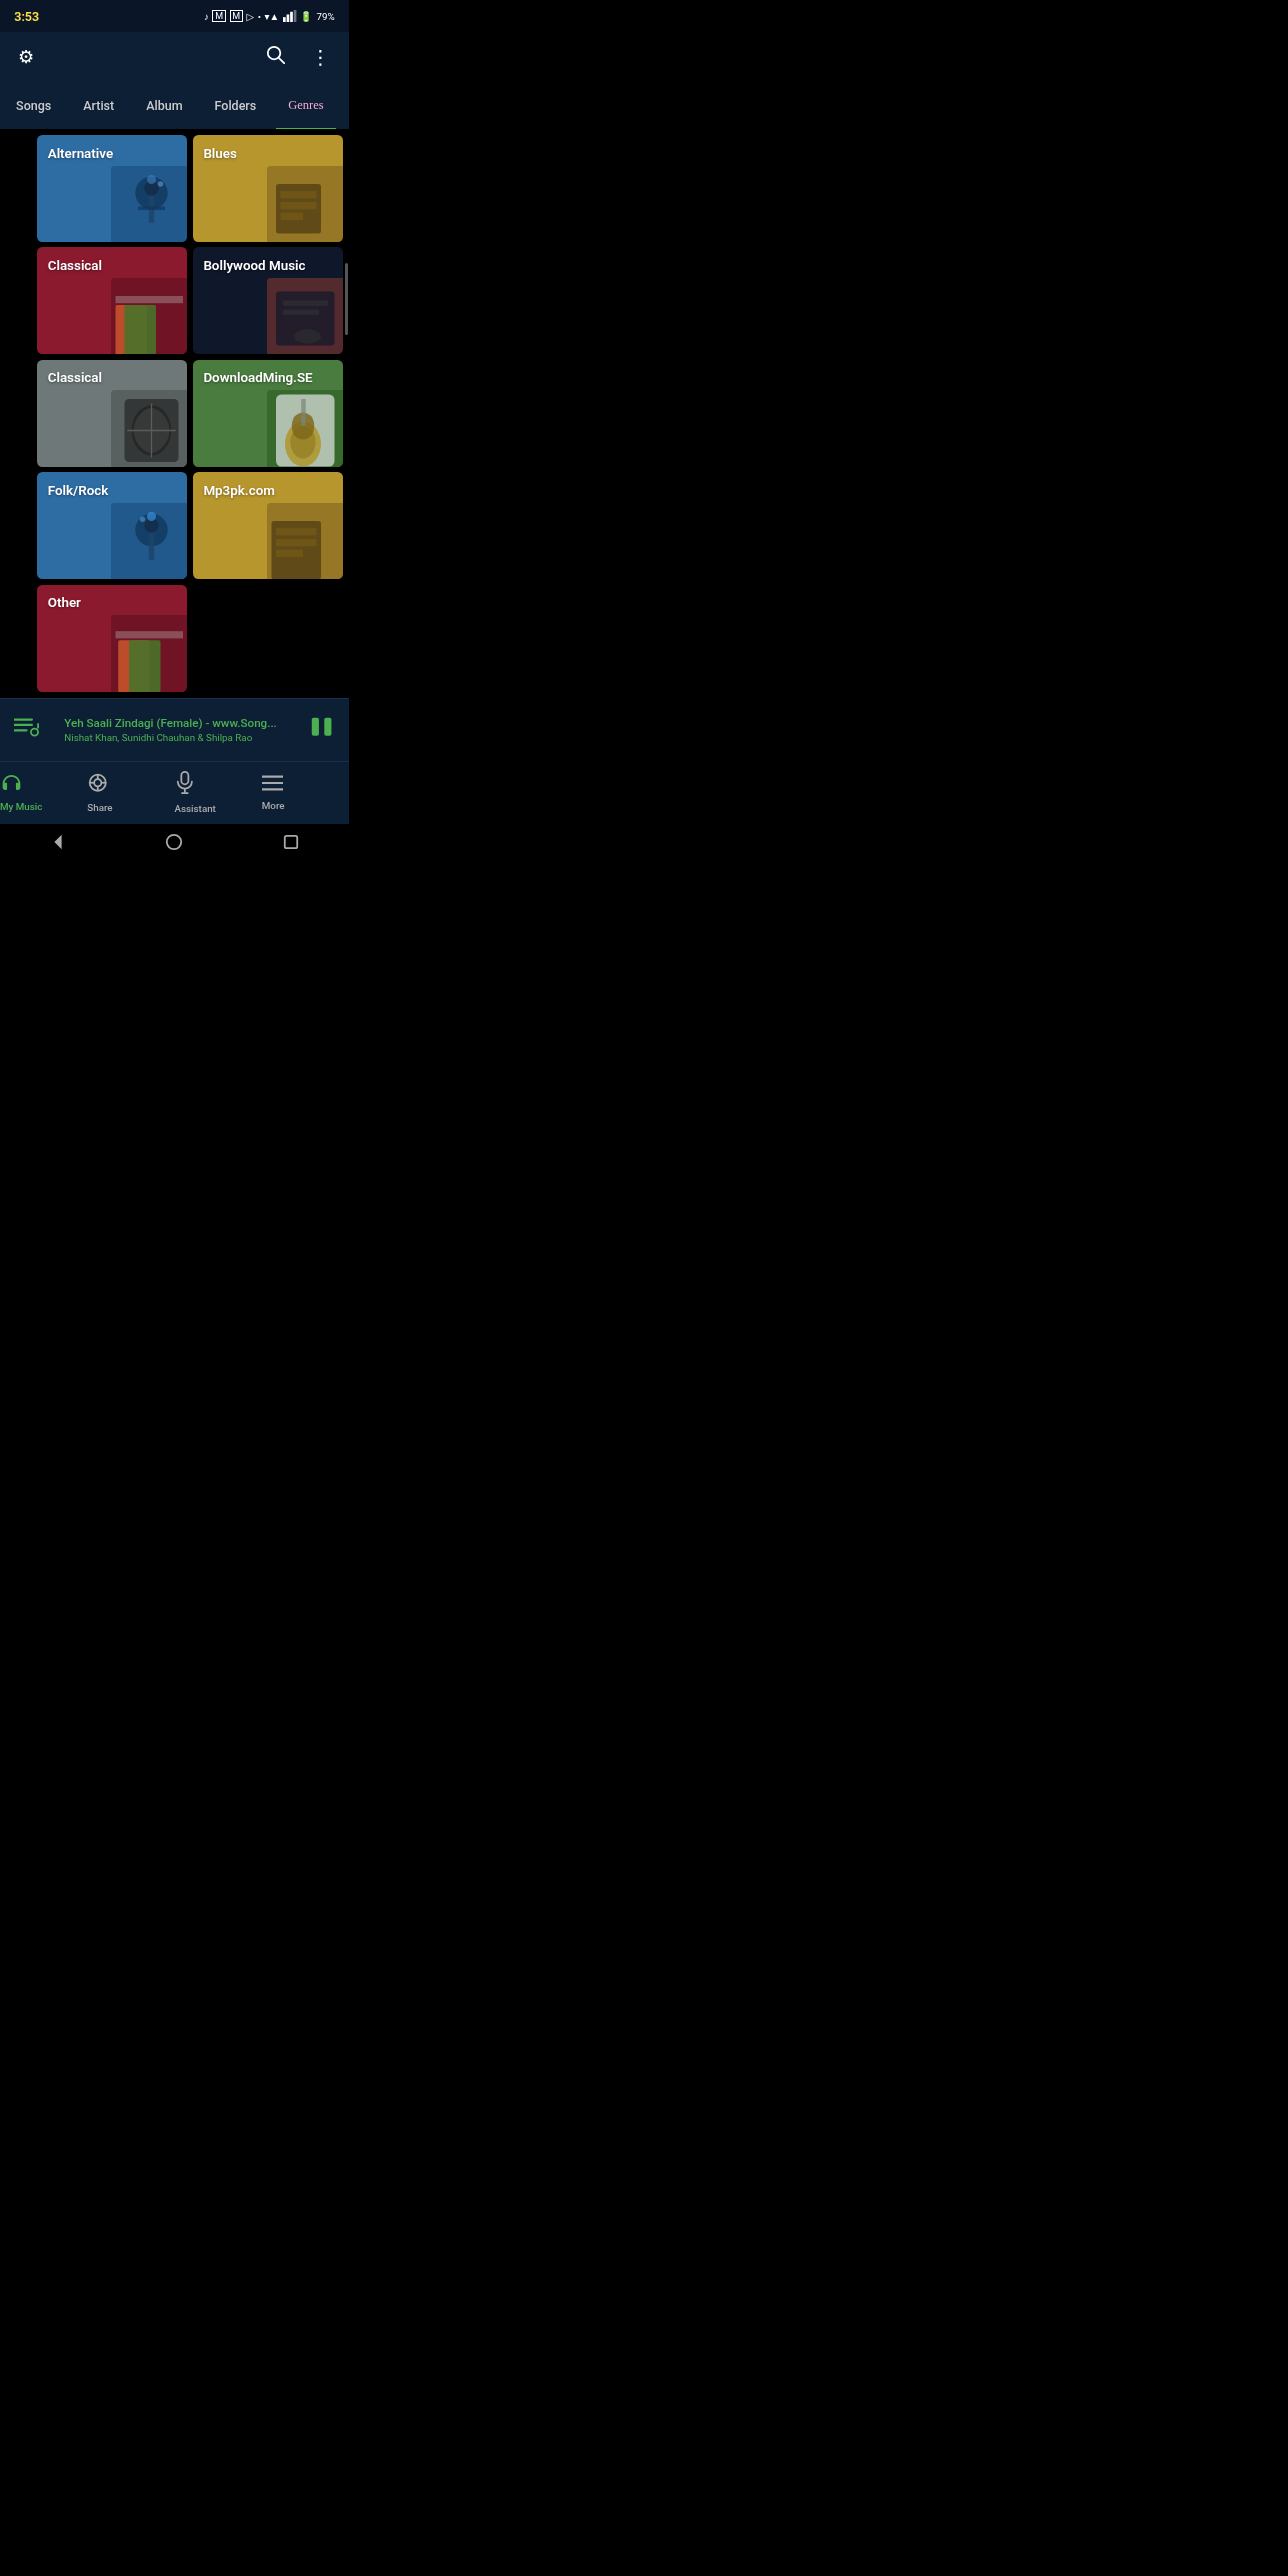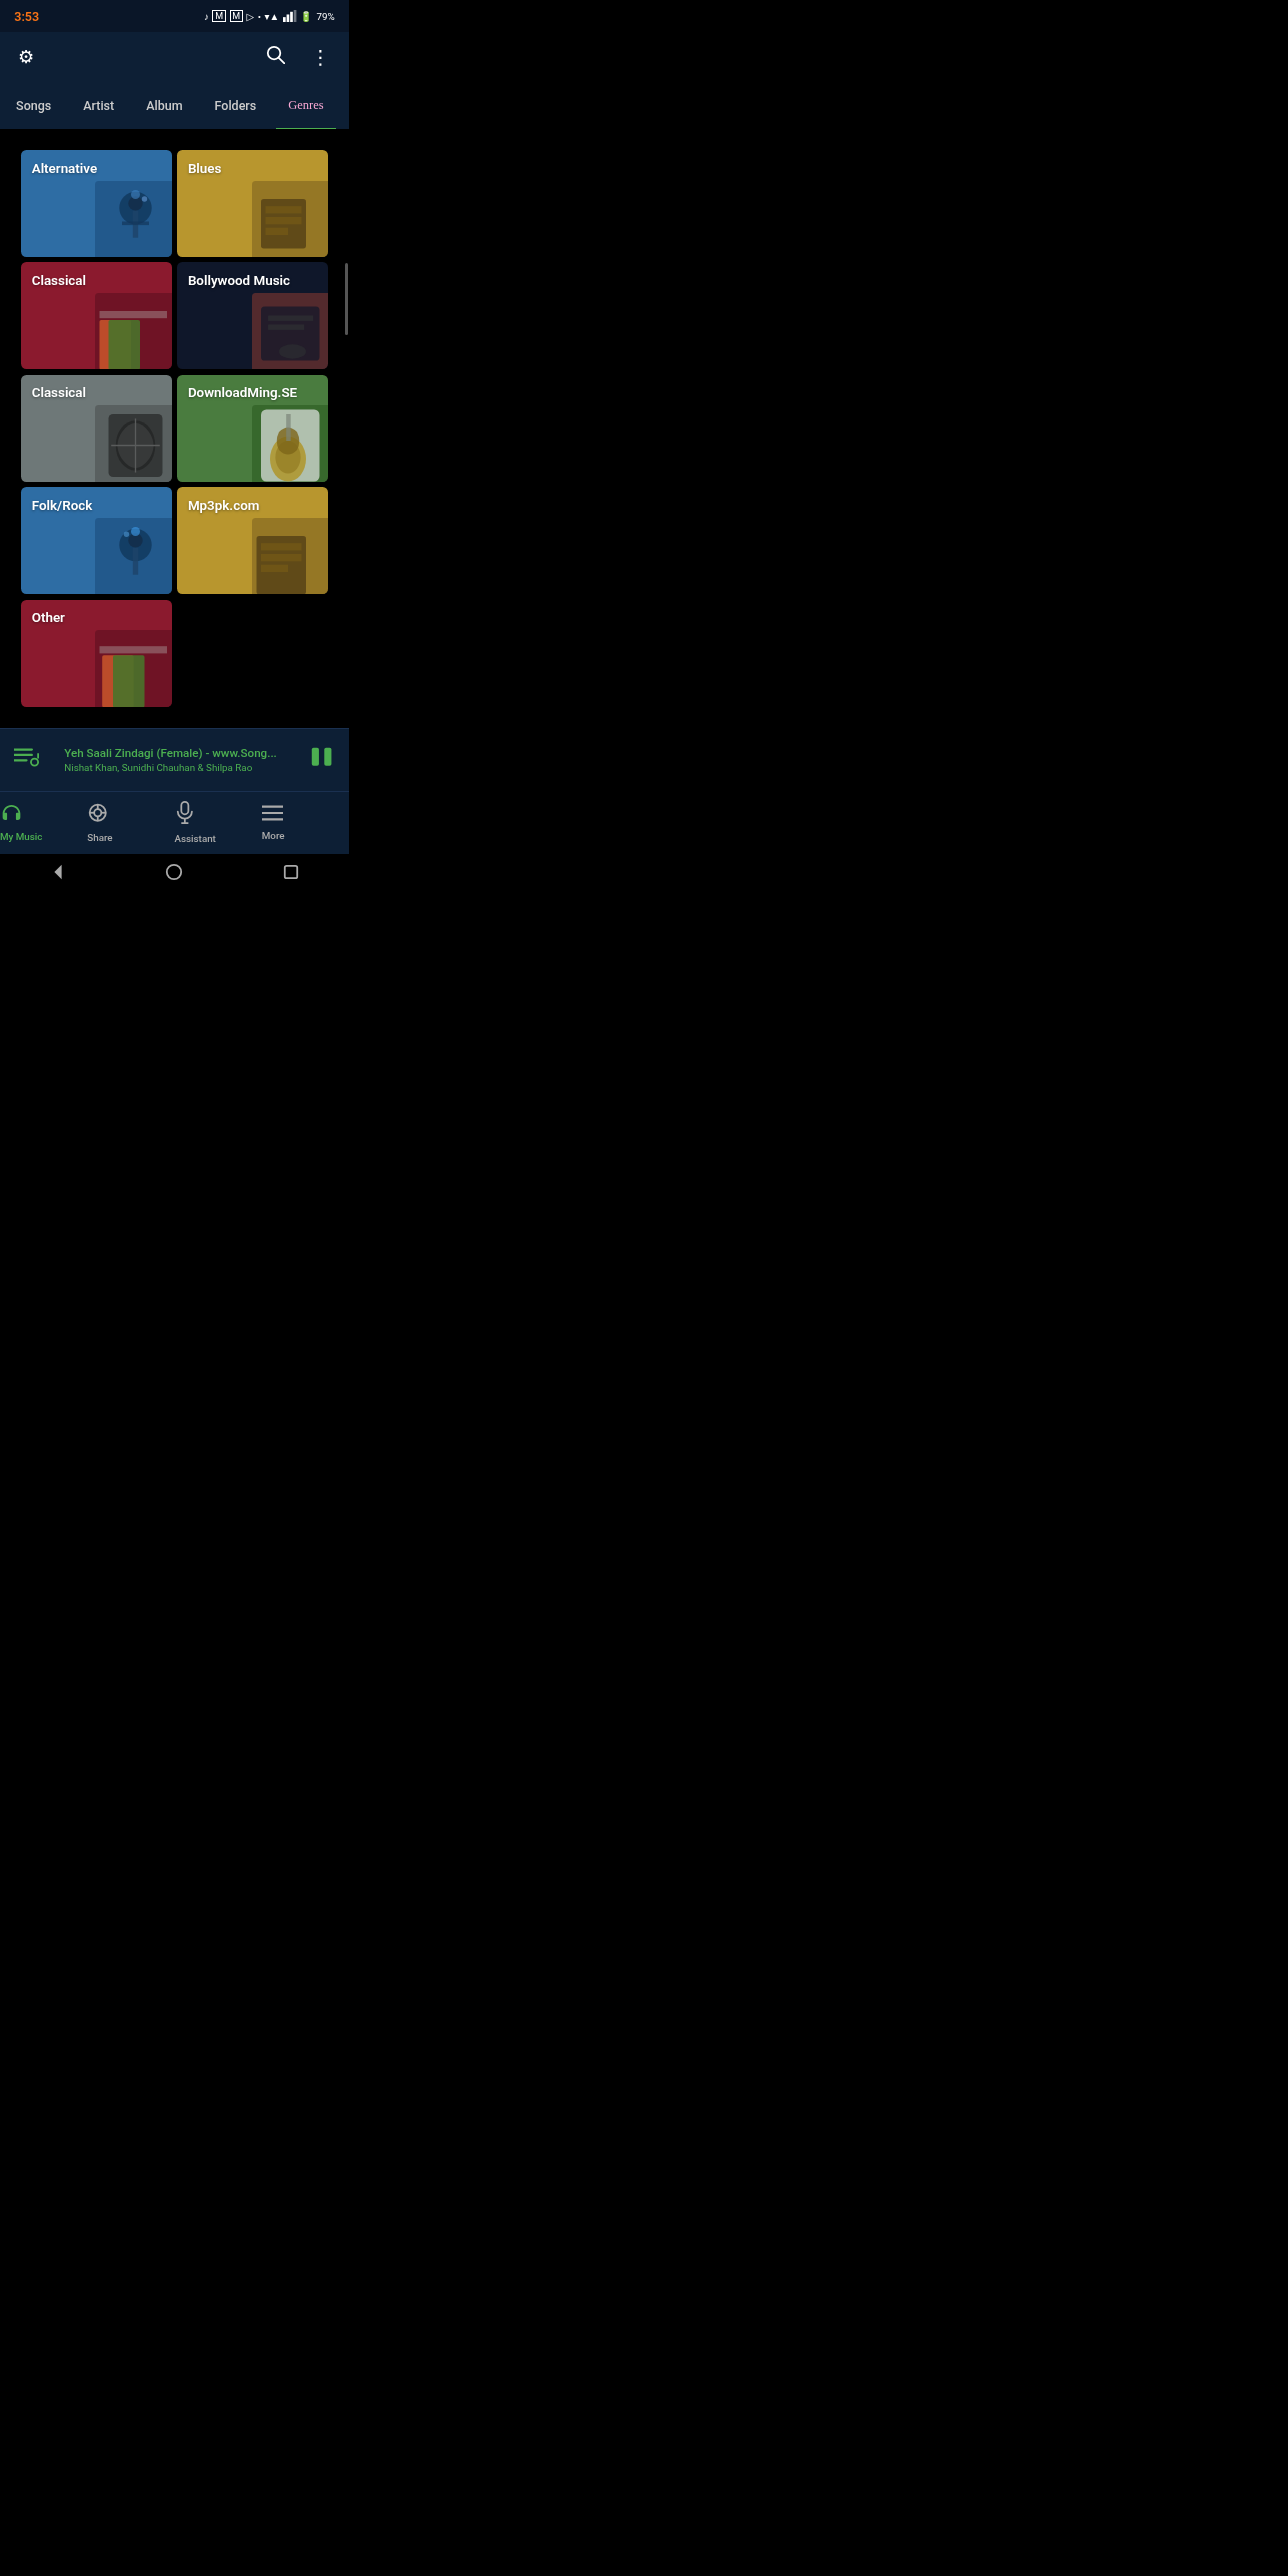--- a/index.html
+++ b/index.html
@@ -19,21 +19,21 @@
       background: #0a1628;
       display: flex;
       justify-content: space-between;
       align-items: center;
       padding: 7.2px 14.3px;
       height: 32px;
     }
     .status-time {
       font-size: 12.5px;
       font-weight: 600;
-      color: #f97316;
+      color: #fde047;
     }
     .status-icons {
       display: flex;
       align-items: center;
       gap: 3.6px;
       font-size: 10.7px;
       color: #fff;
     }
     .status-icons span { font-size: 9.8px; }
 
@@ -88,21 +88,22 @@
       border-bottom: 1.8px solid #4caf50;
       font-family: Liberation Serif, serif;
     }
 
     
     .genre-grid {
       background: #000;
       display: grid;
       grid-template-columns: 1fr 1fr;
       gap: 5.4px;
-      padding: 21px;
+      padding: 6px;
+      margin-left: 31px;
     }
 
     .genre-card {
       position: relative;
       height: 107px;
       border-radius: 5.4px;
       overflow: hidden;
       cursor: pointer;
     }
     .genre-card-label {

